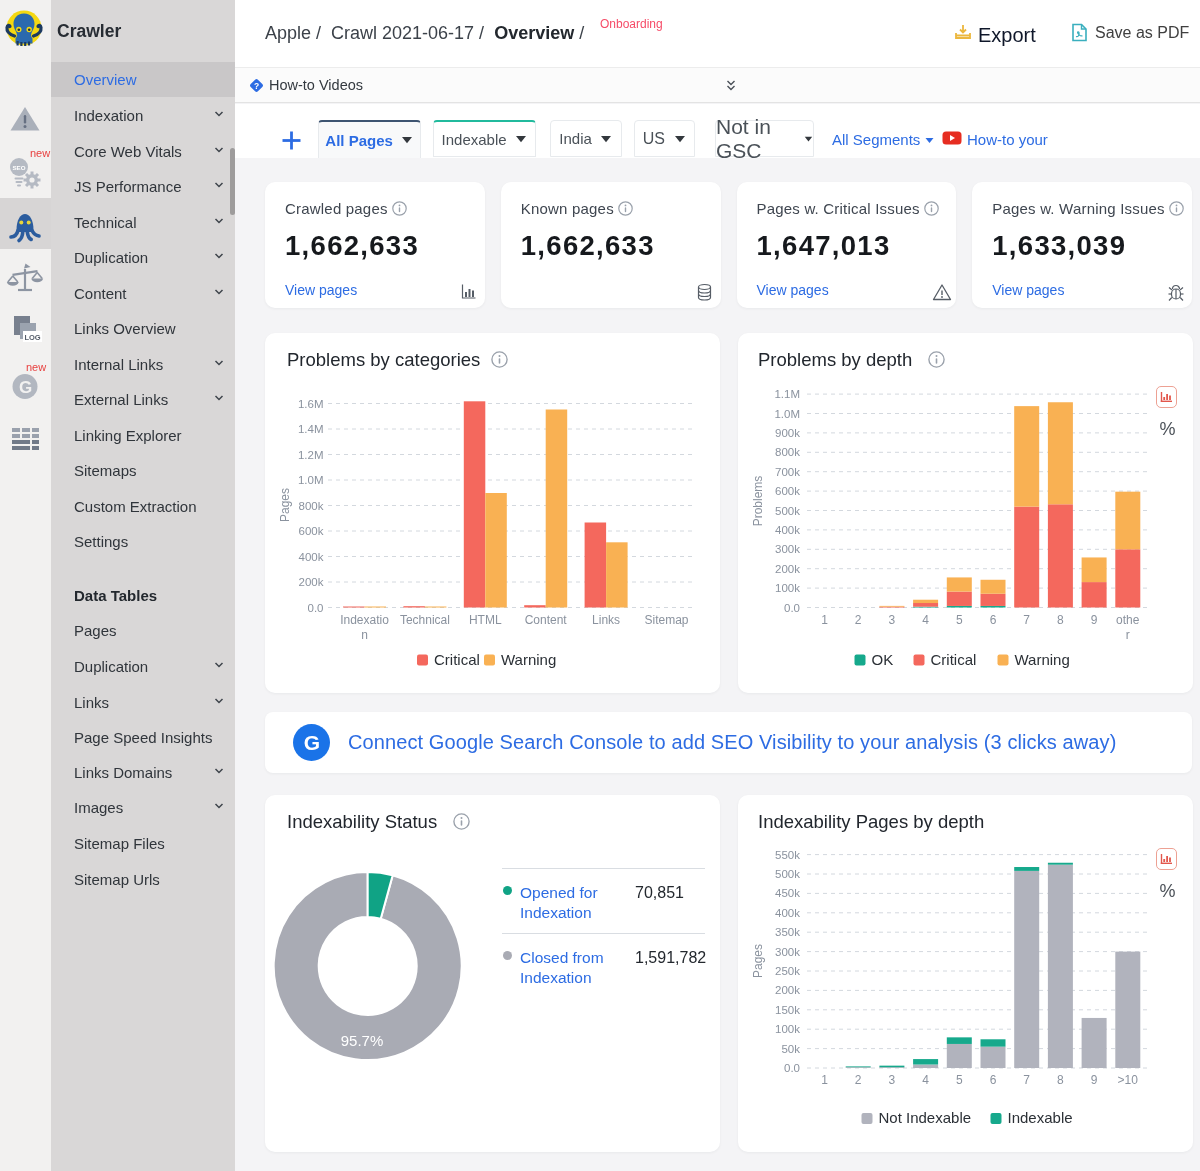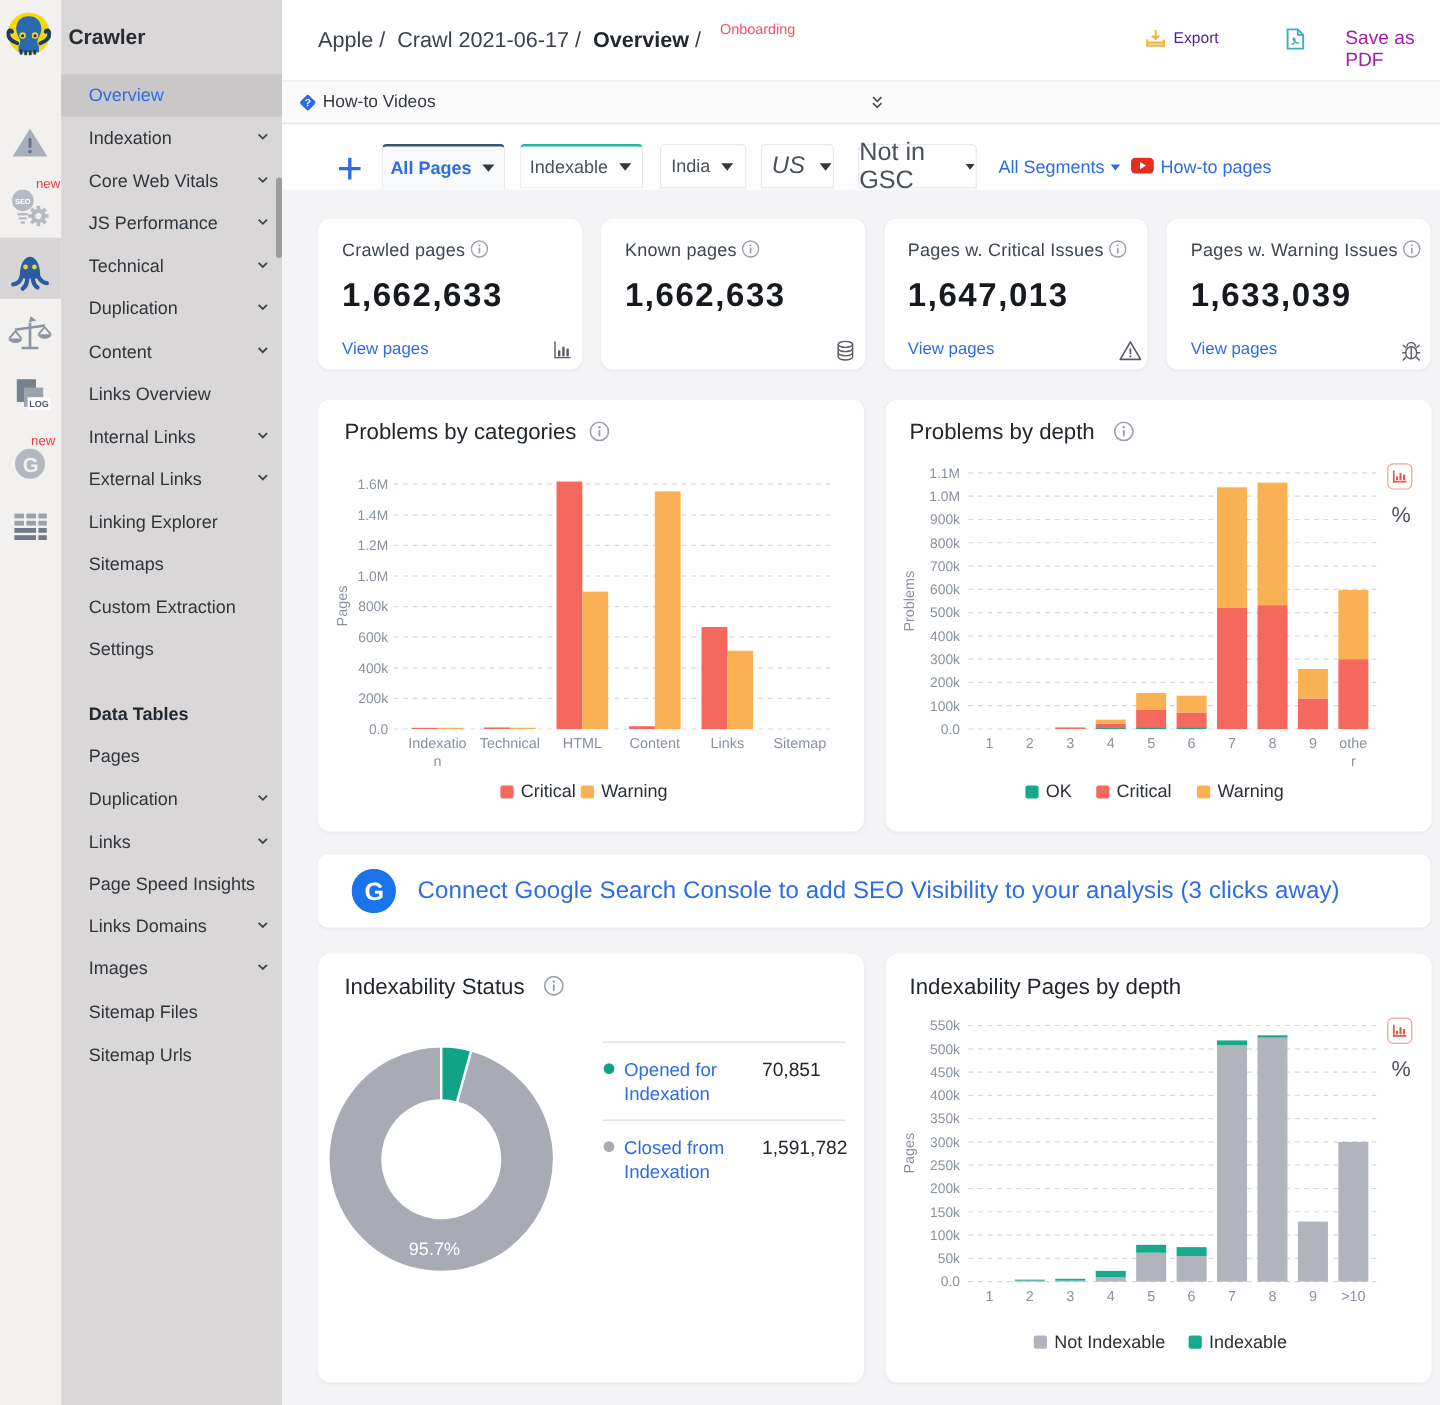--- a/index.html
+++ b/index.html
@@ -176,29 +176,29 @@
 
   <div class="abs" style="left:0;top:0;width:965px;height:67px;background:#fff;"></div>
   <div class="abs" style="left:30px;top:23px;font-size:18px;color:#3c424a;">Apple /&nbsp; Crawl 2021-06-17 /&nbsp; <b style="color:#23282e;">Overview</b> /</div>
   <div class="abs" style="left:365px;top:17px;font-size:12px;color:#f64c68;">Onboarding</div>
   <div class="abs" style="left:719px;top:23px;">
     <svg width="18" height="18" viewBox="0 0 18 18">
         <path d="M9 2 L9 9 M6 6.5 L9 9.5 L12 6.5" stroke="#ecb73d" stroke-width="1.8" fill="none"></path>
         <path d="M2 10 L2 15 L16 15 L16 10 M2 12.5 L16 12.5" stroke="#ecb73d" stroke-width="1.8" fill="none"></path>
       </svg>
   </div>
-  <div class="abs" style="left:743px;top:24px;font-size:13px;color:#4c1d95;">Export</div>
+  <div class="abs" style="left:743px;top:24px;font-size:20px;color:#0f172a;">Export</div>
   <div class="abs" style="left:836px;top:23px;">
     <svg width="17" height="19" viewBox="0 0 17 19">
         <path d="M2 1.5 L10.5 1.5 L15 6 L15 17.5 L2 17.5 Z" fill="none" stroke="#3aafbe" stroke-width="1.6"></path>
         <path d="M10.5 1.5 L10.5 6 L15 6" fill="none" stroke="#3aafbe" stroke-width="1.4"></path>
         <path d="M5 13.5 q2.5 1 3 -2.5 q0.3 -2.5 -1 -2.2 q-1.2 0.4 1 2.8 q1.8 1.8 3.5 1.2" fill="none" stroke="#3aafbe" stroke-width="1.2"></path>
       </svg>
   </div>
-  <div class="abs" style="left:886px;top:24px;font-size:16px;color:#a21caf;">Save as PDF</div>
+  <div class="abs" style="left:860px;top:24px;font-size:16px;color:#404040;">Save as PDF</div>
 
   <div class="abs" style="left:0;top:67px;width:965px;height:36px;background:#fbfbfb;border-top:1px solid #ececec;border-bottom:1px solid #e3e3e3;"></div>
   <div class="abs" style="left:14px;top:78px;">
     <svg width="15" height="15" viewBox="0 0 15 15">
         <rect x="2.4" y="2.4" width="10.2" height="10.2" rx="2" transform="rotate(45 7.5 7.5)" fill="#2d6ce3"></rect>
         <text x="7.5" y="10.6" font-size="8.5" font-weight="bold" fill="#fff" text-anchor="middle">?</text>
       </svg>
   </div>
   <div class="abs" style="left:34px;top:77px;font-size:14.5px;color:#33393f;">How-to Videos</div>
   <div class="abs" style="left:489px;top:78px;">
@@ -221,39 +221,39 @@
       <div style="position:absolute;left:0;top:0;width:100%;height:100%;display:flex;align-items:center;justify-content:center;font-size:15px;color:#4a5158;">Indexable&nbsp;&nbsp;<svg width="12" height="8" viewBox="0 0 12 8">
           <path d="M1 1 L11 1 L6 7.2 Z" fill="#33383d"></path>
         </svg></div>
     </div>
 <div class="abs" style="left:314.5px;top:120px;width:72.5px;height:37px;background:#fff;border:1px solid #e7eaed;border-radius:4px 4px 0 0;">
       <div style="position:absolute;left:0;top:0;width:100%;height:100%;display:flex;align-items:center;justify-content:center;font-size:15px;color:#4a5158;">India&nbsp;&nbsp;<svg width="12" height="8" viewBox="0 0 12 8">
           <path d="M1 1 L11 1 L6 7.2 Z" fill="#33383d"></path>
         </svg></div>
     </div>
 <div class="abs" style="left:398.5px;top:120px;width:61.5px;height:37px;background:#fff;border:1px solid #e7eaed;border-radius:4px 4px 0 0;">
-      <div style="position:absolute;left:0;top:0;width:100%;height:100%;display:flex;align-items:center;justify-content:flex-end;font-size:20px;color:#4a5158;font-style:italic;">US&nbsp;&nbsp;<svg width="12" height="8" viewBox="0 0 12 8">
+      <div style="position:absolute;left:0;top:0;width:100%;height:100%;display:flex;align-items:center;justify-content:center;font-size:16px;color:#4a5158;">US&nbsp;&nbsp;<svg width="12" height="8" viewBox="0 0 12 8">
           <path d="M1 1 L11 1 L6 7.2 Z" fill="#33383d"></path>
         </svg></div>
     </div>
 <div class="abs" style="left:480px;top:120px;width:98.5px;height:37px;background:#fff;border:1px solid #e7eaed;border-radius:4px 4px 0 0;">
       <div style="position:absolute;left:0;top:0;width:100%;height:100%;display:flex;align-items:center;justify-content:center;font-size:21px;color:#4a5158;">Not in GSC&nbsp;&nbsp;<svg width="12" height="8" viewBox="0 0 12 8">
           <path d="M1 1 L11 1 L6 7.2 Z" fill="#33383d"></path>
         </svg></div>
     </div>
   <div class="abs" style="left:597px;top:131px;font-size:15px;color:#2d6ce3;">All Segments <svg width="9" height="7" viewBox="0 0 9 7" style="vertical-align:1px;">
         <path d="M0.5 1 L4.5 6 L8.5 1 Z" fill="#2d6ce3"></path>
       </svg></div>
   <div class="abs" style="left:707px;top:131px;">
     <svg width="20" height="14" viewBox="0 0 20 14">
         <rect x="0.5" y="0.5" width="19" height="13" rx="3.5" fill="#e62d21"></rect>
         <path d="M8 4 L13 7 L8 10 Z" fill="#fff"></path>
       </svg>
   </div>
-  <div class="abs" style="left:732px;top:131px;font-size:15px;color:#2d6ce3;">How-to pages</div>
+  <div class="abs" style="left:732px;top:131px;font-size:15px;color:#2d6ce3;">How-to your</div>
 
   <div class="card" style="left:30px;top:182px;width:219.75px;height:126px;"></div>
 <div class="abs" style="left:50px;top:200px;font-size:15px;color:#3f4650;letter-spacing:0.2px;">Crawled pages <svg width="15" height="15" viewBox="0 0 15 15" style="vertical-align:-2px;">
         <circle cx="7.5" cy="7.5" r="6.7" fill="none" stroke="#9aa1ab" stroke-width="1.2"></circle>
         <circle cx="7.5" cy="4.4" r="0.9" fill="#9aa1ab"></circle>
         <rect x="6.8" y="6.3" width="1.4" height="5" rx="0.7" fill="#9aa1ab"></rect>
       </svg></div>
 <div class="abs" style="left:50px;top:229.5px;font-size:27.5px;font-weight:bold;color:#16191d;letter-spacing:1.3px;">1,662,633</div>
 <div class="abs blue" style="left:50px;top:282px;font-size:14px;">View pages</div>
 <div class="abs" style="left:225px;top:283px;"><svg width="17" height="17" viewBox="0 0 17 17">

